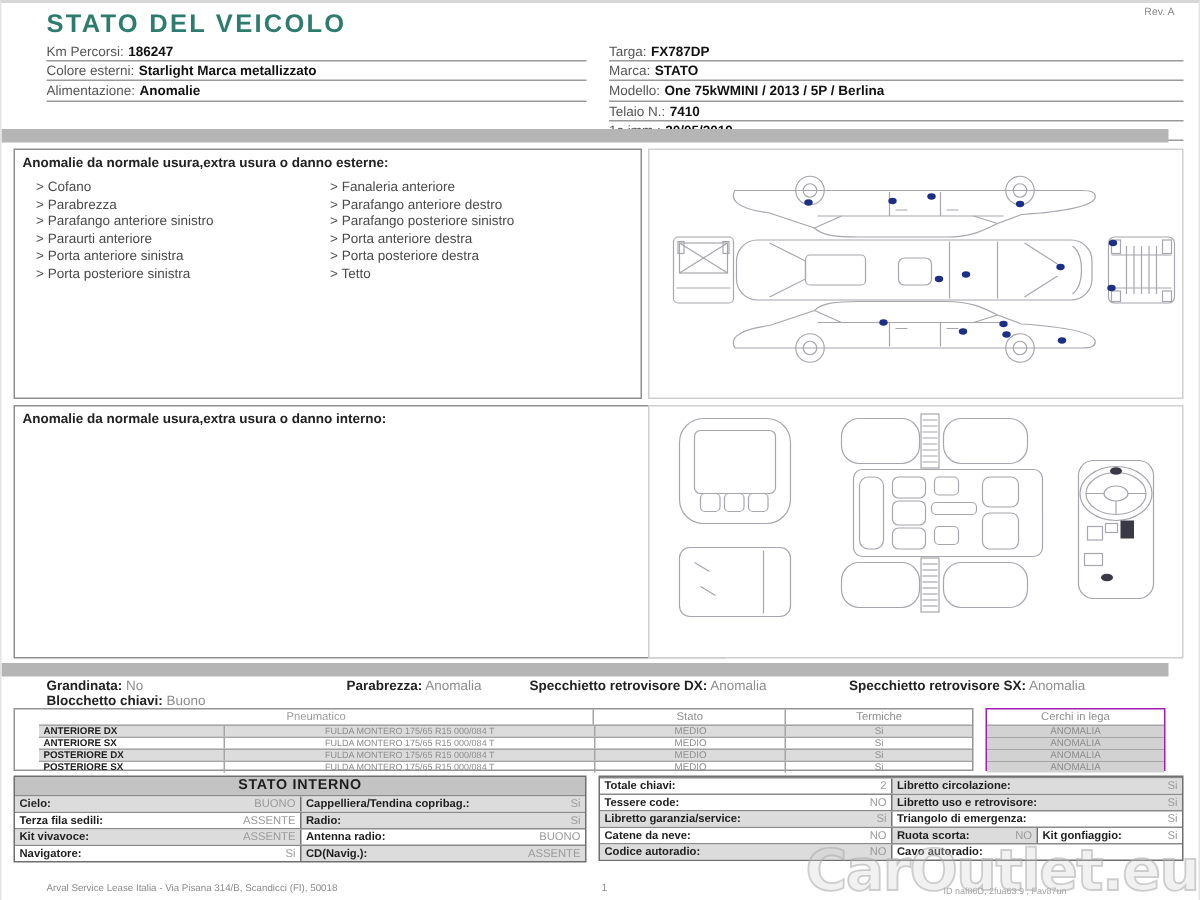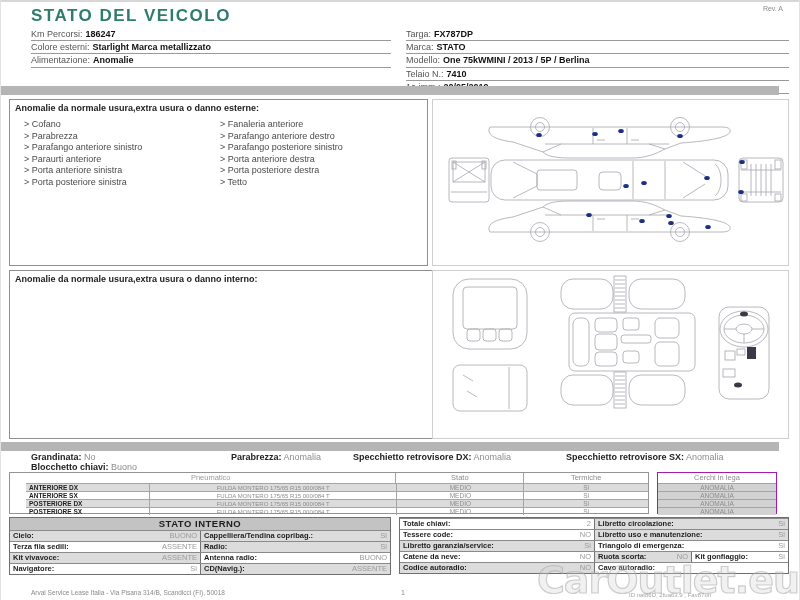--- a/index.html
+++ b/index.html
@@ -365,21 +365,21 @@
         <b>Libretto circolazione:</b>
         <span>Si</span>
       </div>
   </div>
   <div class="b-row">
     <div class="b-cell half">
         <b>Tessere code:</b>
         <span>NO</span>
       </div>
     <div class="b-cell half shade">
-        <b>Libretto uso e manutenzione:</b>
+        <b>Libretto uso e retrovisore:</b>
         <span>Si</span>
       </div>
   </div>
   <div class="b-row">
     <div class="b-cell half shade">
         <b>Libretto garanzia/service:</b>
         <span>Si</span>
       </div>
     <div class="b-cell half">
         <b>Triangolo di emergenza:</b>

